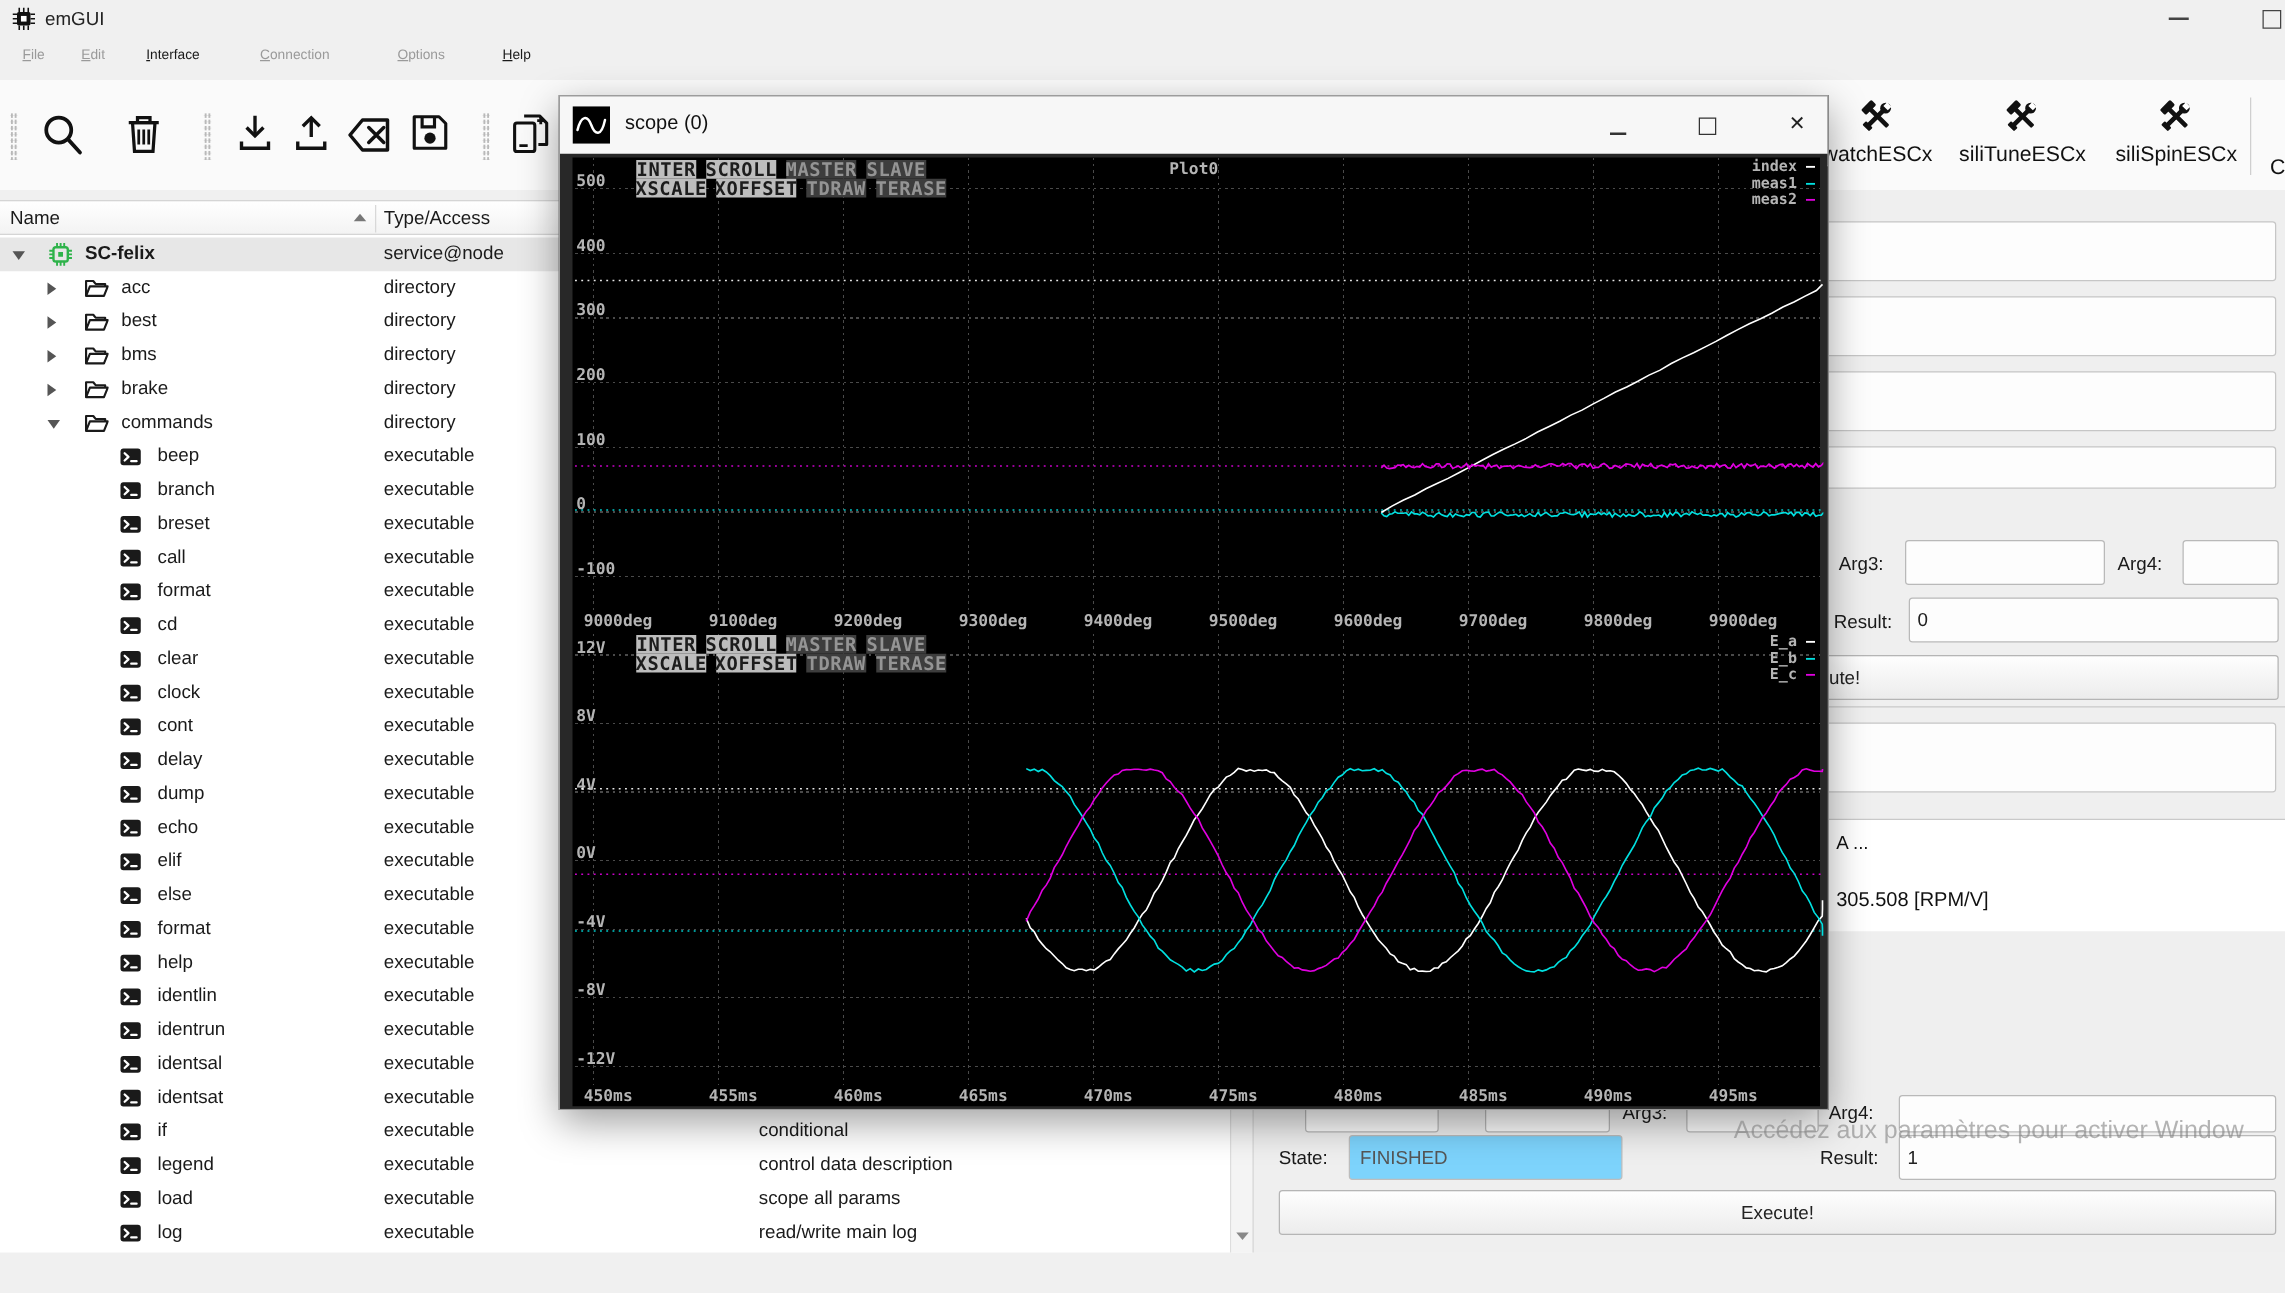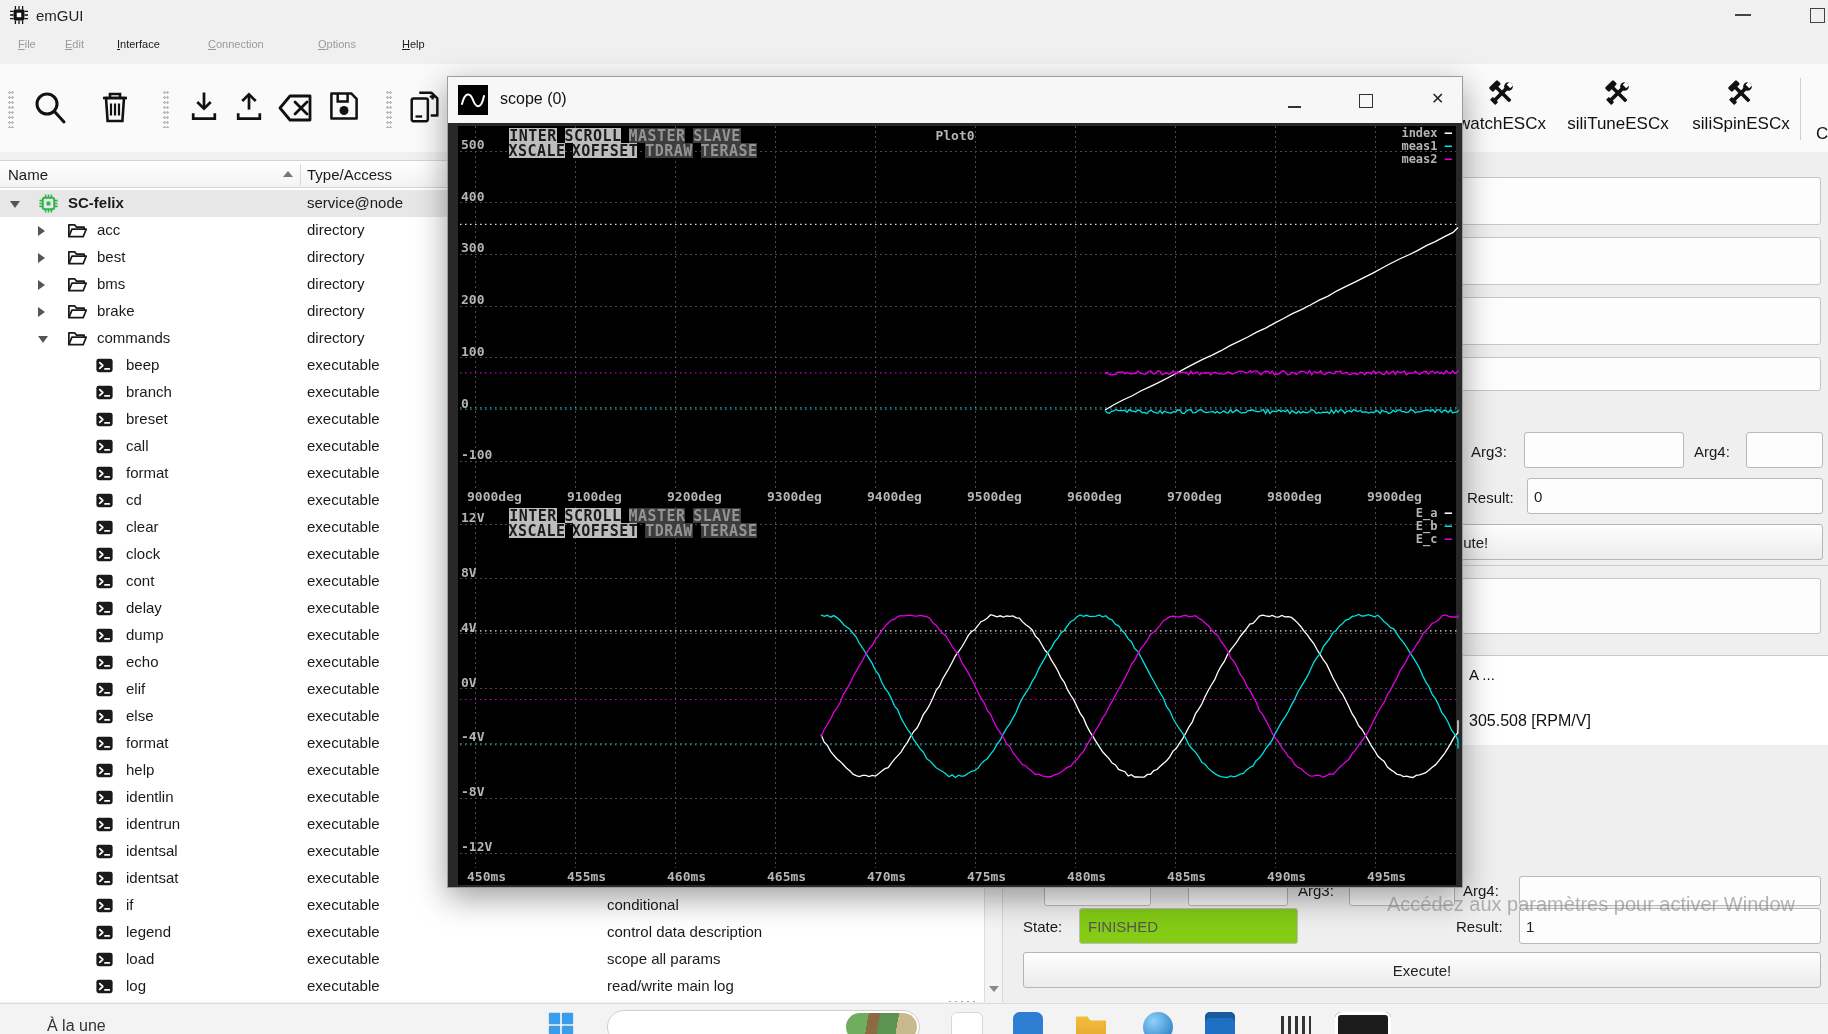--- a/index.html
+++ b/index.html
@@ -40,21 +40,21 @@
   .t-ico{position:absolute;top:3px;width:21px;height:21px;}
   .t-name,.t-type,.t-desc{position:absolute;top:4px;font-size:15px;white-space:nowrap;}
   .tree-scrollbar{position:absolute;left:984px;top:36px;width:18px;height:814px;background:#f4f4f4;border-left:1px solid #ddd;box-sizing:border-box;}
   .sb-btn{position:absolute;left:0;bottom:0;width:18px;height:26px;background:#f4f4f4;}
   .sb-btn::after{content:"";position:absolute;left:4px;top:10px;border-left:5px solid transparent;border-right:5px solid transparent;border-top:6px solid #888;}
   
   .right-panel{left:1002px;top:152px;width:826px;height:850px;background:#efefef;border-left:1px solid #d6d6d6;box-sizing:border-box;}
   .rp-band{position:absolute;background:#fdfdfd;border:1px solid #c6c6c6;border-radius:3px;}
   .rp-label{position:absolute;font-size:15px;color:#1a1a1a;}
   .rp-input{position:absolute;background:#fdfdfd;border:1px solid #b9b9b9;border-radius:3px;font-size:15px;color:#222;padding:0 6px;display:flex;align-items:center;box-sizing:border-box;}
-  .rp-field{position:absolute;background:#84cc16;border:1px solid #bdbdbd;border-radius:3px;font-size:15px;color:#555;padding:0 8px;display:flex;align-items:center;box-sizing:border-box;}
+  .rp-field{position:absolute;background:#7dd3fc;border:1px solid #bdbdbd;border-radius:3px;font-size:15px;color:#555;padding:0 8px;display:flex;align-items:center;box-sizing:border-box;}
   .rp-btn{position:absolute;background:linear-gradient(#fefefe,#ececec);border:1px solid #b5b5b5;border-radius:3px;
     font-size:15px;color:#222;display:flex;align-items:center;justify-content:center;box-sizing:border-box;}
   .rp-div{position:absolute;height:1px;background:#c9c9c9;}
   .rp-white{position:absolute;background:#ffffff;}
   .rp-text{position:absolute;font-size:15px;color:#111;white-space:nowrap;}
   
   #scope-window{left:447px;top:76px;width:1016px;height:812px;background:#282828;
     border:1px solid #9c9c9c;box-shadow:0 10px 30px rgba(0,0,0,.38);z-index:50;box-sizing:border-box;}
   .scope-titlebar{position:absolute;left:0;top:0;width:100%;height:56px;background:#f7f7f7;border-bottom:1px solid #e3e3e3;box-sizing:border-box;}
   .scope-title{position:absolute;left:52px;top:13px;font-size:16px;color:#111;}
@@ -727,38 +727,14 @@
           <div><span>E_b </span><span style="color: rgb(0, 224, 224);">—</span></div>
           <div><span>E_c </span><span style="color: rgb(224, 0, 224);">—</span></div>
         </div>
       </div>
   </div>
 
   <div class="abs watermark">
     <div class="wm2">Accédez aux paramètres pour activer Window</div>
   </div>
 
-  <div class="abs taskbar" id="taskbar">
-    <div class="grip-dots"></div>
-    <span class="tb-news">À la une</span>
-    <span class="tb-ico" style="left:548px;" id="win-logo">
-        <svg viewBox="0 0 30 30" width="26" height="26">
-          <g fill="#3b9cea">
-            <rect x="1" y="1" width="13" height="13" rx="1"></rect>
-            <rect x="16" y="1" width="13" height="13" rx="1"></rect>
-            <rect x="1" y="16" width="13" height="13" rx="1"></rect>
-            <rect x="16" y="16" width="13" height="13" rx="1"></rect>
-          </g>
-        </svg>
-      </span>
-    <div class="tb-pill">
-      <div class="tb-img"></div>
-    </div>
-  <div class="tb-ico" style="left: 951px; background: rgb(255, 255, 255); border: 1px solid rgb(216, 216, 216); border-radius: 6px;"></div>
-      <div class="tb-ico" style="left: 1013px; background: rgb(45, 125, 210); border-radius: 7px;"></div>
-      <div class="tb-ico" style="left: 1076px; background: linear-gradient(rgb(246, 195, 63), rgb(227, 164, 44)); border-radius: 4px; clip-path: polygon(0px 15%, 38% 15%, 48% 28%, 100% 28%, 100% 100%, 0px 100%);"></div>
-      <div class="tb-ico" style="left: 1143px; background: radial-gradient(circle at 35% 30%, rgb(143, 208, 248), rgb(26, 112, 192)); border-radius: 50%;"></div>
-      <div class="tb-ico" style="left: 1205px; background: rgb(31, 111, 196); border-radius: 5px; box-shadow: rgb(23, 90, 158) 0px 6px 0px inset;"></div>
-      <div class="tb-ico" style="left: 1281px; background: repeating-linear-gradient(90deg, rgb(51, 51, 51) 0px, rgb(51, 51, 51) 3px, transparent 3px, transparent 7px); height: 22px; margin-top: 4px;"></div>
-      <div class="tb-ico" style="left: 1335px; width: 56px; background: rgb(255, 255, 255); border-radius: 6px; box-shadow: rgb(255, 255, 255) 0px 0px 0px 3px inset, rgb(28, 28, 28) 0px 0px 0px 30px inset;"></div>
-    </div>
 
 </div>
 
 </body></html>

